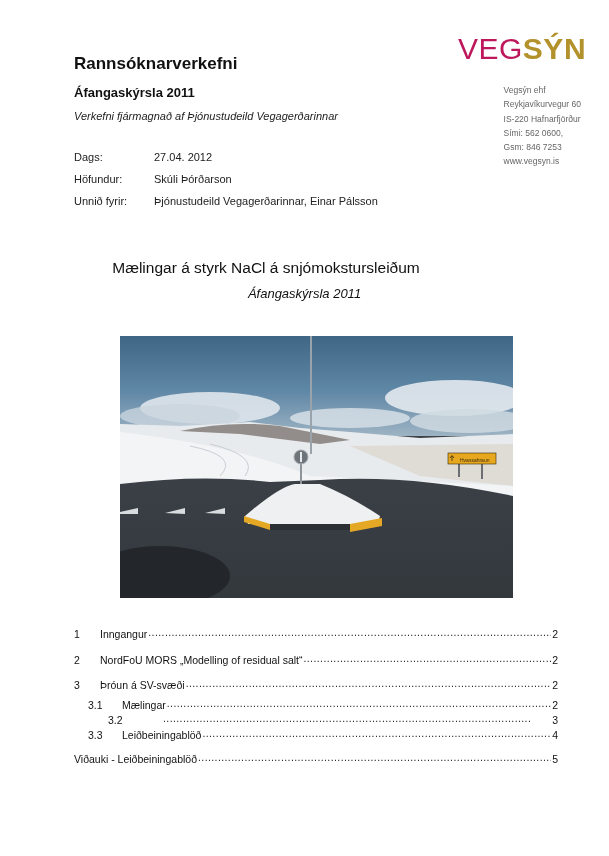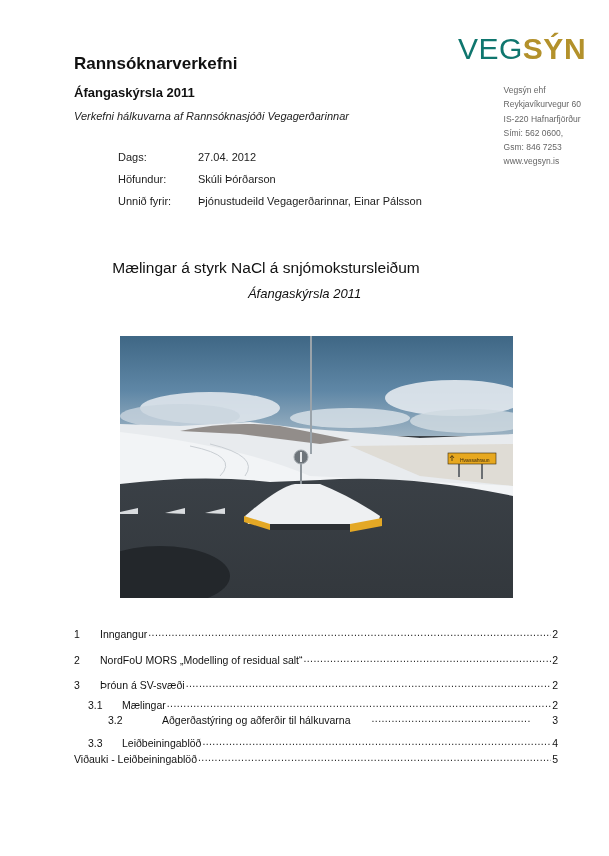--- a/index.html
+++ b/index.html
@@ -2,32 +2,32 @@
 <html><head>
 <meta charset="utf-8">
 <style>
   html, body { margin: 0; padding: 0; background: #ffffff; }
   body { width: 609px; height: 856px; position: relative; overflow: hidden;
          font-family: "Liberation Sans", sans-serif; color: #111; }
   .abs { position: absolute; }
 
   
   .logo { left: 458px; top: 34px; font-size: 30px; letter-spacing: 0.5px; line-height: 1; white-space: nowrap; }
-  .logo .a { color: #0f766e; font-weight: normal; }
+  .logo .a { color: #be185d; font-weight: normal; }
   .logo .b { color: #b3912b; font-weight: bold; }
 
   
   .addr { right: 28px; top: 83px; text-align: left; font-size: 8.5px; color: #666; line-height: 14.3px; }
 
   
   .h-title { left: 74px; top: 54px; font-size: 17px; font-weight: bold; color: #111; }
   .h-sub { left: 74px; top: 85px; font-size: 13px; font-weight: bold; color: #111; }
   .h-funded { left: 74px; top: 110px; font-size: 11px; font-style: italic; color: #222; }
 
-  .meta { left: 74px; top: 150px; font-size: 11px; color: #222; margin-left: 44px; }
+  .meta { left: 74px; top: 150px; font-size: 11px; color: #222; }
   .meta .row { display: flex; height: 22px; line-height: 15px; }
   .meta .k { width: 80px; }
 
   
   .main-title { left: 0; width: 532px; top: 259px; text-align: center; font-size: 15.5px; color: #111; }
   .main-sub { left: 0; width: 609px; top: 286px; text-align: center; font-size: 13px; font-style: italic; color: #111; }
 
   
   .photo { left: 120px; top: 336px; width: 393px; height: 262px; overflow: hidden; background: #3c4248; }
   .photo svg { display: block; }
@@ -52,21 +52,21 @@
   <div>Vegsýn ehf</div>
   <div>Reykjavíkurvegur 60</div>
   <div>IS-220 Hafnarfjörður</div>
   <div>Sími: 562 0600,</div>
   <div>Gsm: 846 7253</div>
   <div>www.vegsyn.is</div>
 </div>
 
 <div class="abs h-title">Rannsóknarverkefni</div>
 <div class="abs h-sub">Áfangaskýrsla 2011</div>
-<div class="abs h-funded">Verkefni hálkuvarna af Rannsóknasjóði Vegagerðarinnar</div>
+<div class="abs h-funded">Verkefni fjármagnað af Þjónustudeild Vegagerðarinnar</div>
 
 <div class="abs meta">
   <div class="row">
     <span class="k">Dags:</span>
     <span>27.04. 2012</span>
   </div>
   <div class="row">
     <span class="k">Höfundur:</span>
     <span>Skúli Þórðarson</span>
   </div>
@@ -159,25 +159,24 @@
   <div class="entry" style="top:71px;justify-content:center;">
     <span class="num" style="width:14px;"></span>
     <span class="num" style="width:34px;">3.1</span>
     <span class="lbl">Mælingar</span>
     <span class="dots"></span>
     <span class="pg">2</span>
   </div>
   <div class="entry" style="top:86px;gap:20px;">
     <span class="num" style="width:14px;"></span>
     <span class="num" style="width:34px;">3.2</span>
-    <span class="lbl">Aðgerðastýring og aðferðir til hálkuvarna</span>
     <span class="dots"></span>
     <span class="pg">3</span>
   </div>
-  <div class="entry" style="top:101px;margin-top:8px;">
+  <div class="entry" style="top:101px;">
     <span class="num" style="width:14px;"></span>
     <span class="num" style="width:34px;">3.3</span>
     <span class="lbl">Leiðbeiningablöð</span>
     <span class="dots"></span>
     <span class="pg">4</span>
   </div>
   <div class="entry" style="top:125px;">
     <span class="lbl">Viðauki - Leiðbeiningablöð</span>
     <span class="dots"></span>
     <span class="pg">5</span>

